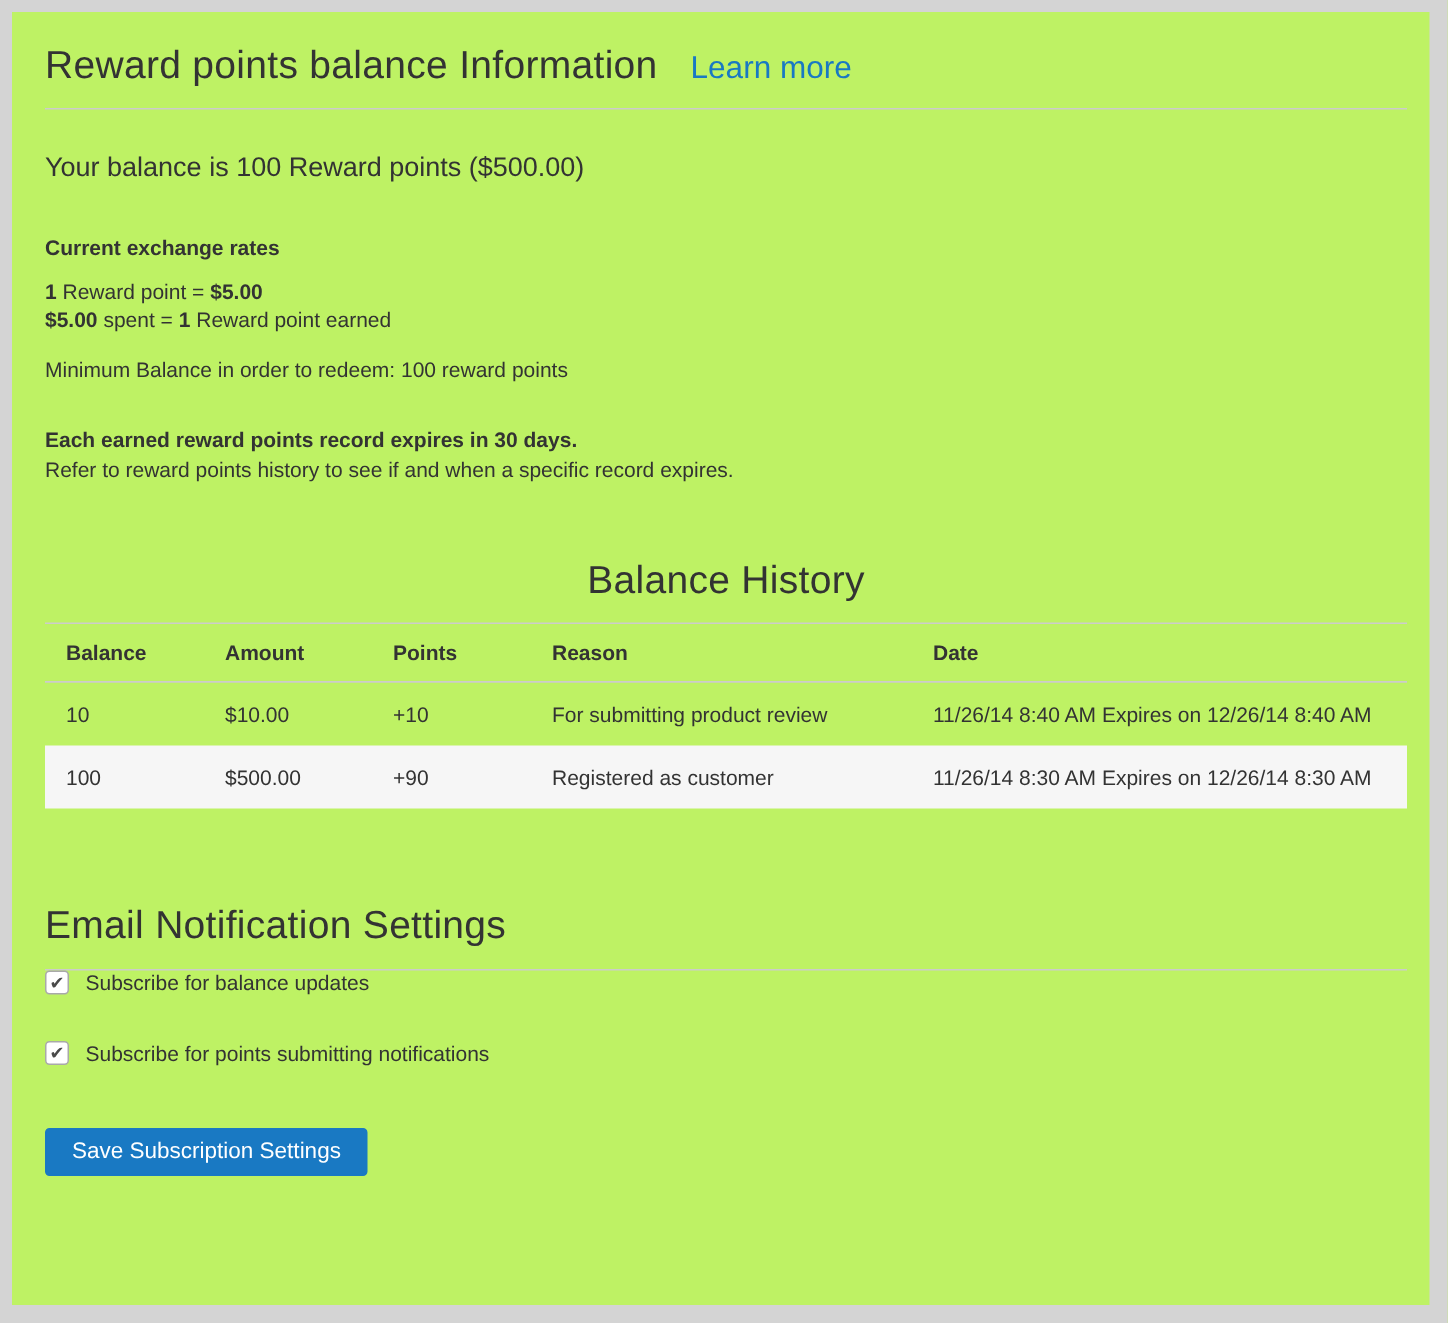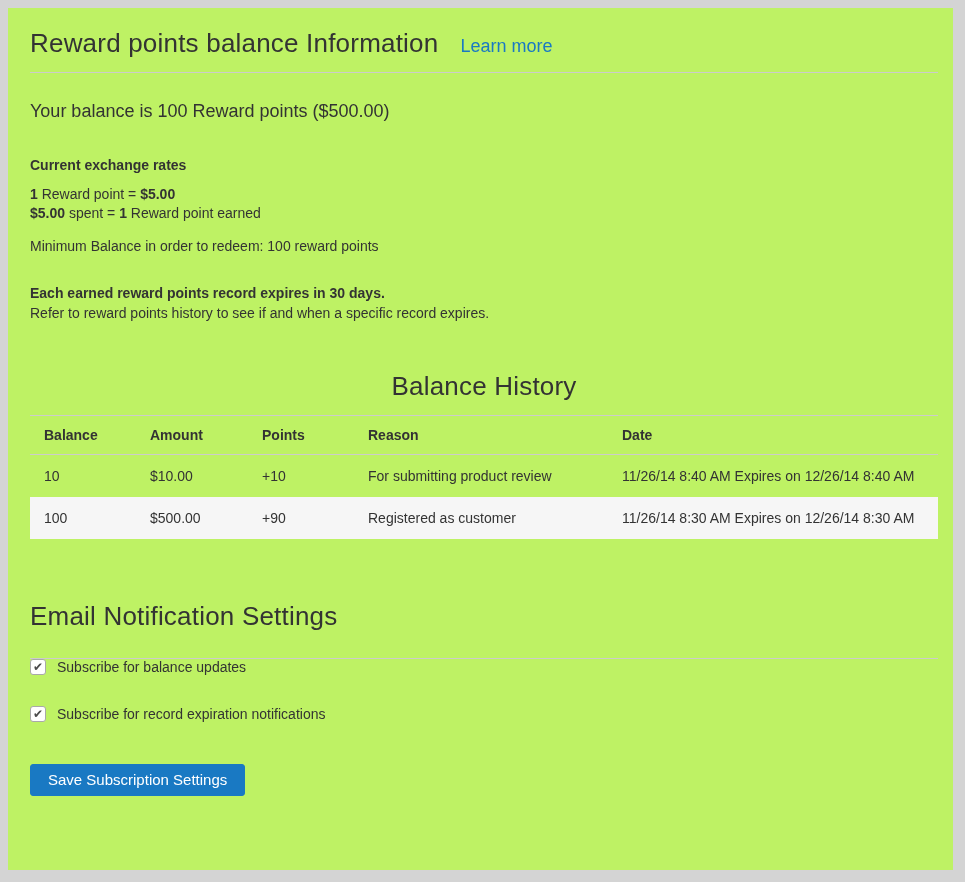--- a/index.html
+++ b/index.html
@@ -25,21 +25,21 @@
     padding:6px 0 13px;
     border-bottom:1px solid #cccccc;
   }
   .page-title {
     font-size:26px;
     font-weight:300;
     color:#333;
     letter-spacing:.2px;
   }
   .learn-more {
-    font-size:18px;
+    font-size:21px;
     color:#1979c3;
     text-decoration:none;
     cursor:pointer;
   }
   
   .balance-summary { margin-top:28px; font-size:18px; }
   .bold-label { margin-top:35px; font-size:14px; font-weight:bold; }
   .rates { margin-top:12px; font-size:14px; line-height:19px; }
   .rates b { font-weight:bold; }
   .label-limit { margin-top:30px; }
@@ -69,21 +69,21 @@
   }
   table.history td { padding:13px 14px; }
   table.history tbody tr:nth-child(even) { background:#f6f6f6; }
   .col-balance { width:106px; }
   .col-amount  { width:112px; }
   .col-points  { width:106px; }
   .col-reason  { width:254px; }
   
   .email-heading {
     margin-top:62px;
-    padding-bottom:26px;
+    padding-bottom:14px;
     border-bottom:1px solid #cccccc;
   }
   .checkbox-row {
     display:flex;
     align-items:center;
     gap:11px;
     font-size:14px;
   }
   .checkbox-row + .checkbox-row { margin-top:31px; }
   input[type=checkbox] {
@@ -175,18 +175,18 @@
 
   <h2 class="section-heading email-heading">Email Notification Settings</h2>
 
   <div class="checkbox-row">
     <input type="checkbox" checked="true" style="">
     <span>Subscribe for balance updates</span>
   </div>
 
   <div class="checkbox-row">
     <input type="checkbox" checked="true" style="">
-    <span>Subscribe for record expiration notifications</span>
+    <span>Subscribe for points submitting notifications</span>
   </div>
 
   <button class="save-button">Save Subscription Settings</button>
 
 </div>
 
 </body></html>

